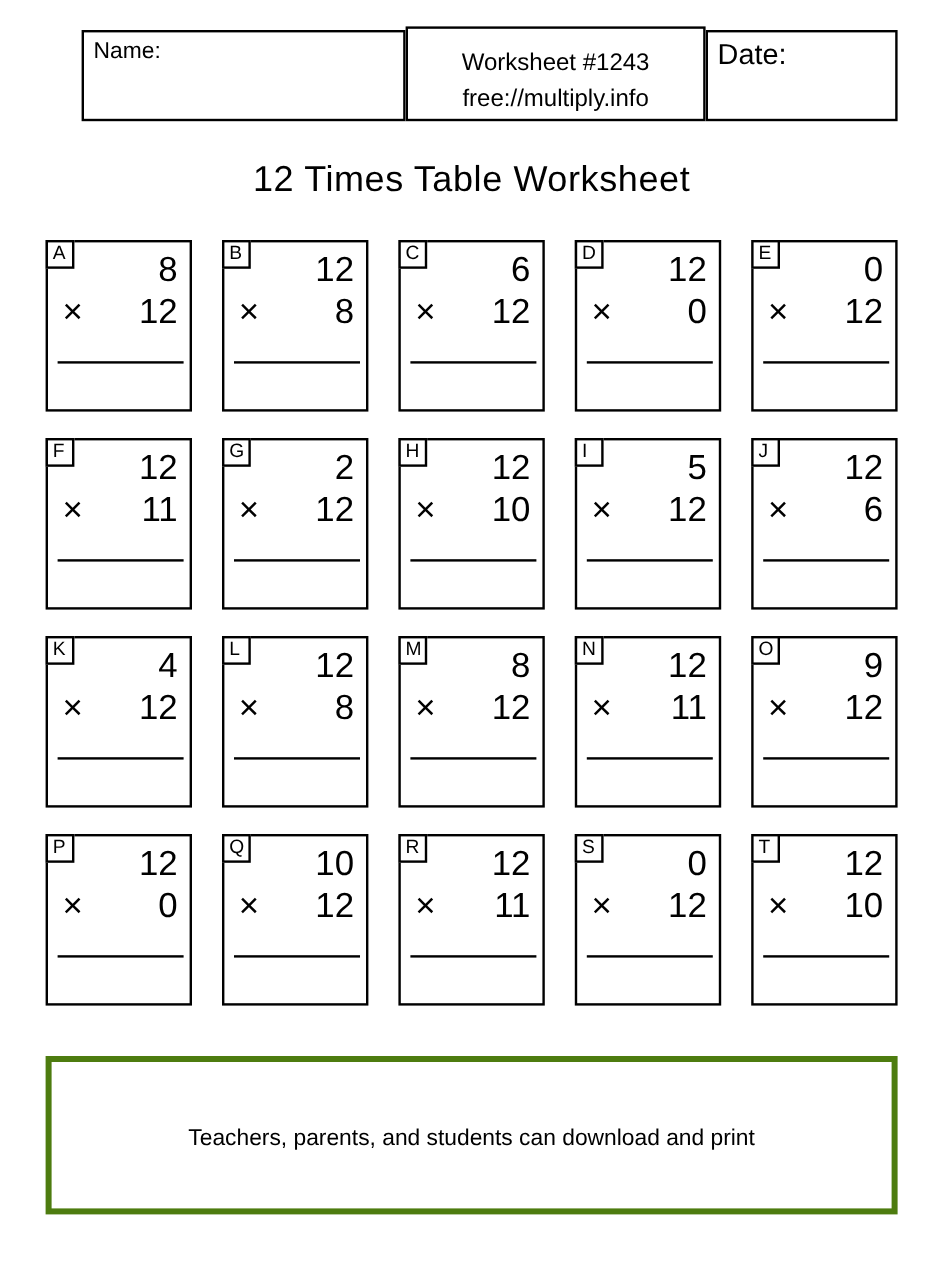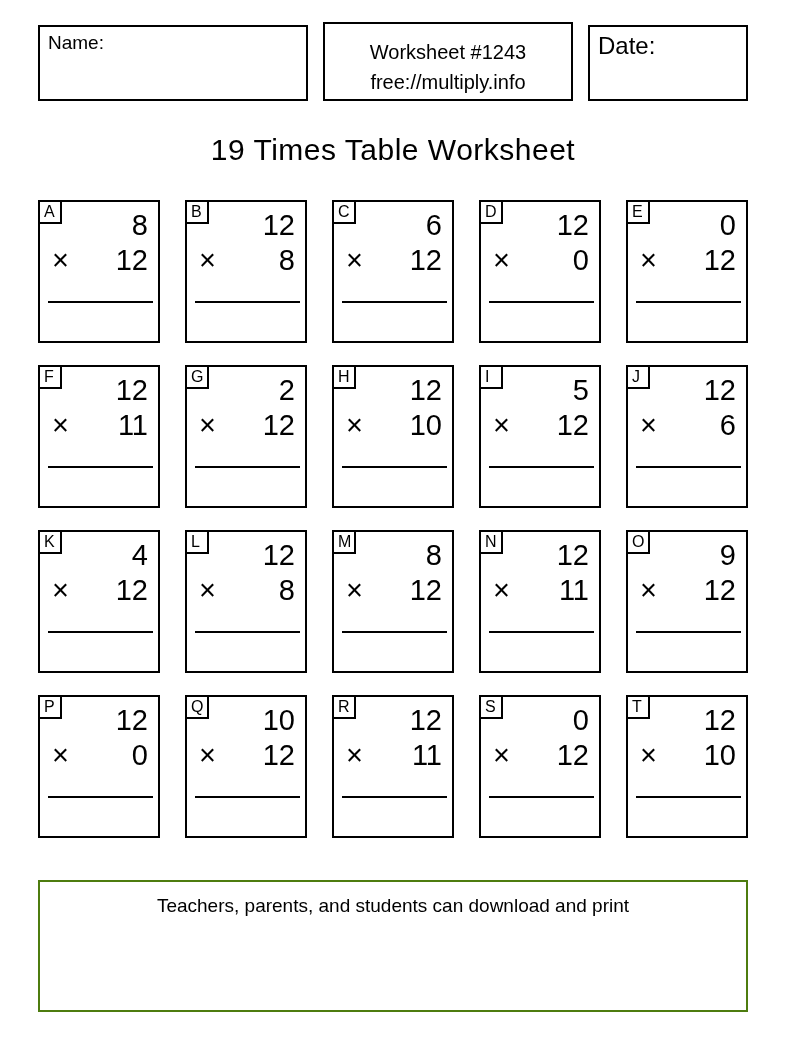--- a/index.html
+++ b/index.html
@@ -12,21 +12,21 @@
   }
   .page {
     position: relative;
     width: 786px; height: 1056px;
     padding: 22px 38px 0 38px;
   }
 
   
   .header {
     display: flex;
-    justify-content: space-between;
+    justify-content: flex-end;
     align-items: flex-start;
     width: 710px;
   }
   .hbox { border: 2px solid #000; background: #fff; }
   .name-box {
     width: 270px; height: 76px;
     margin-top: 3px;
     padding: 5px 8px;
     font-size: 19px;
   }
@@ -100,23 +100,24 @@
   }
   .answer-space {
     position: absolute;
     top: 101px; left: 0; right: 0; bottom: 0;
   }
 
   
   .footer {
     margin-top: 42px;
     width: 710px; height: 132px;
-    border: 2px solid #4d7c0f;
+    border: 5px solid #4d7c0f;
     display: flex;
     flex-direction: column;
+    justify-content: center;
     align-items: center;
     text-align: center;
     font-size: 19px;
     line-height: 36px;
     padding-top: 6px;
   }
 </style>
 </head>
 <body>
 
@@ -128,21 +129,21 @@
     </div>
     <div class="hbox ws-box">
       <div>Worksheet #1243</div>
       <div>free://multiply.info</div>
     </div>
     <div class="hbox date-box">
       <span>Date:</span>
     </div>
   </div>
 
-  <div class="title">19 Times Table Worksheet</div>
+  <div class="title">12 Times Table Worksheet</div>
 
   <div class="grid">
       <div class="cell">
       <div class="cell-letter">A</div>
       <div class="op-top">8</div>
       <div class="op-bottom-row">
         <span>×</span>
         <span>12</span>
       </div>
       <div class="answer-line"></div>

